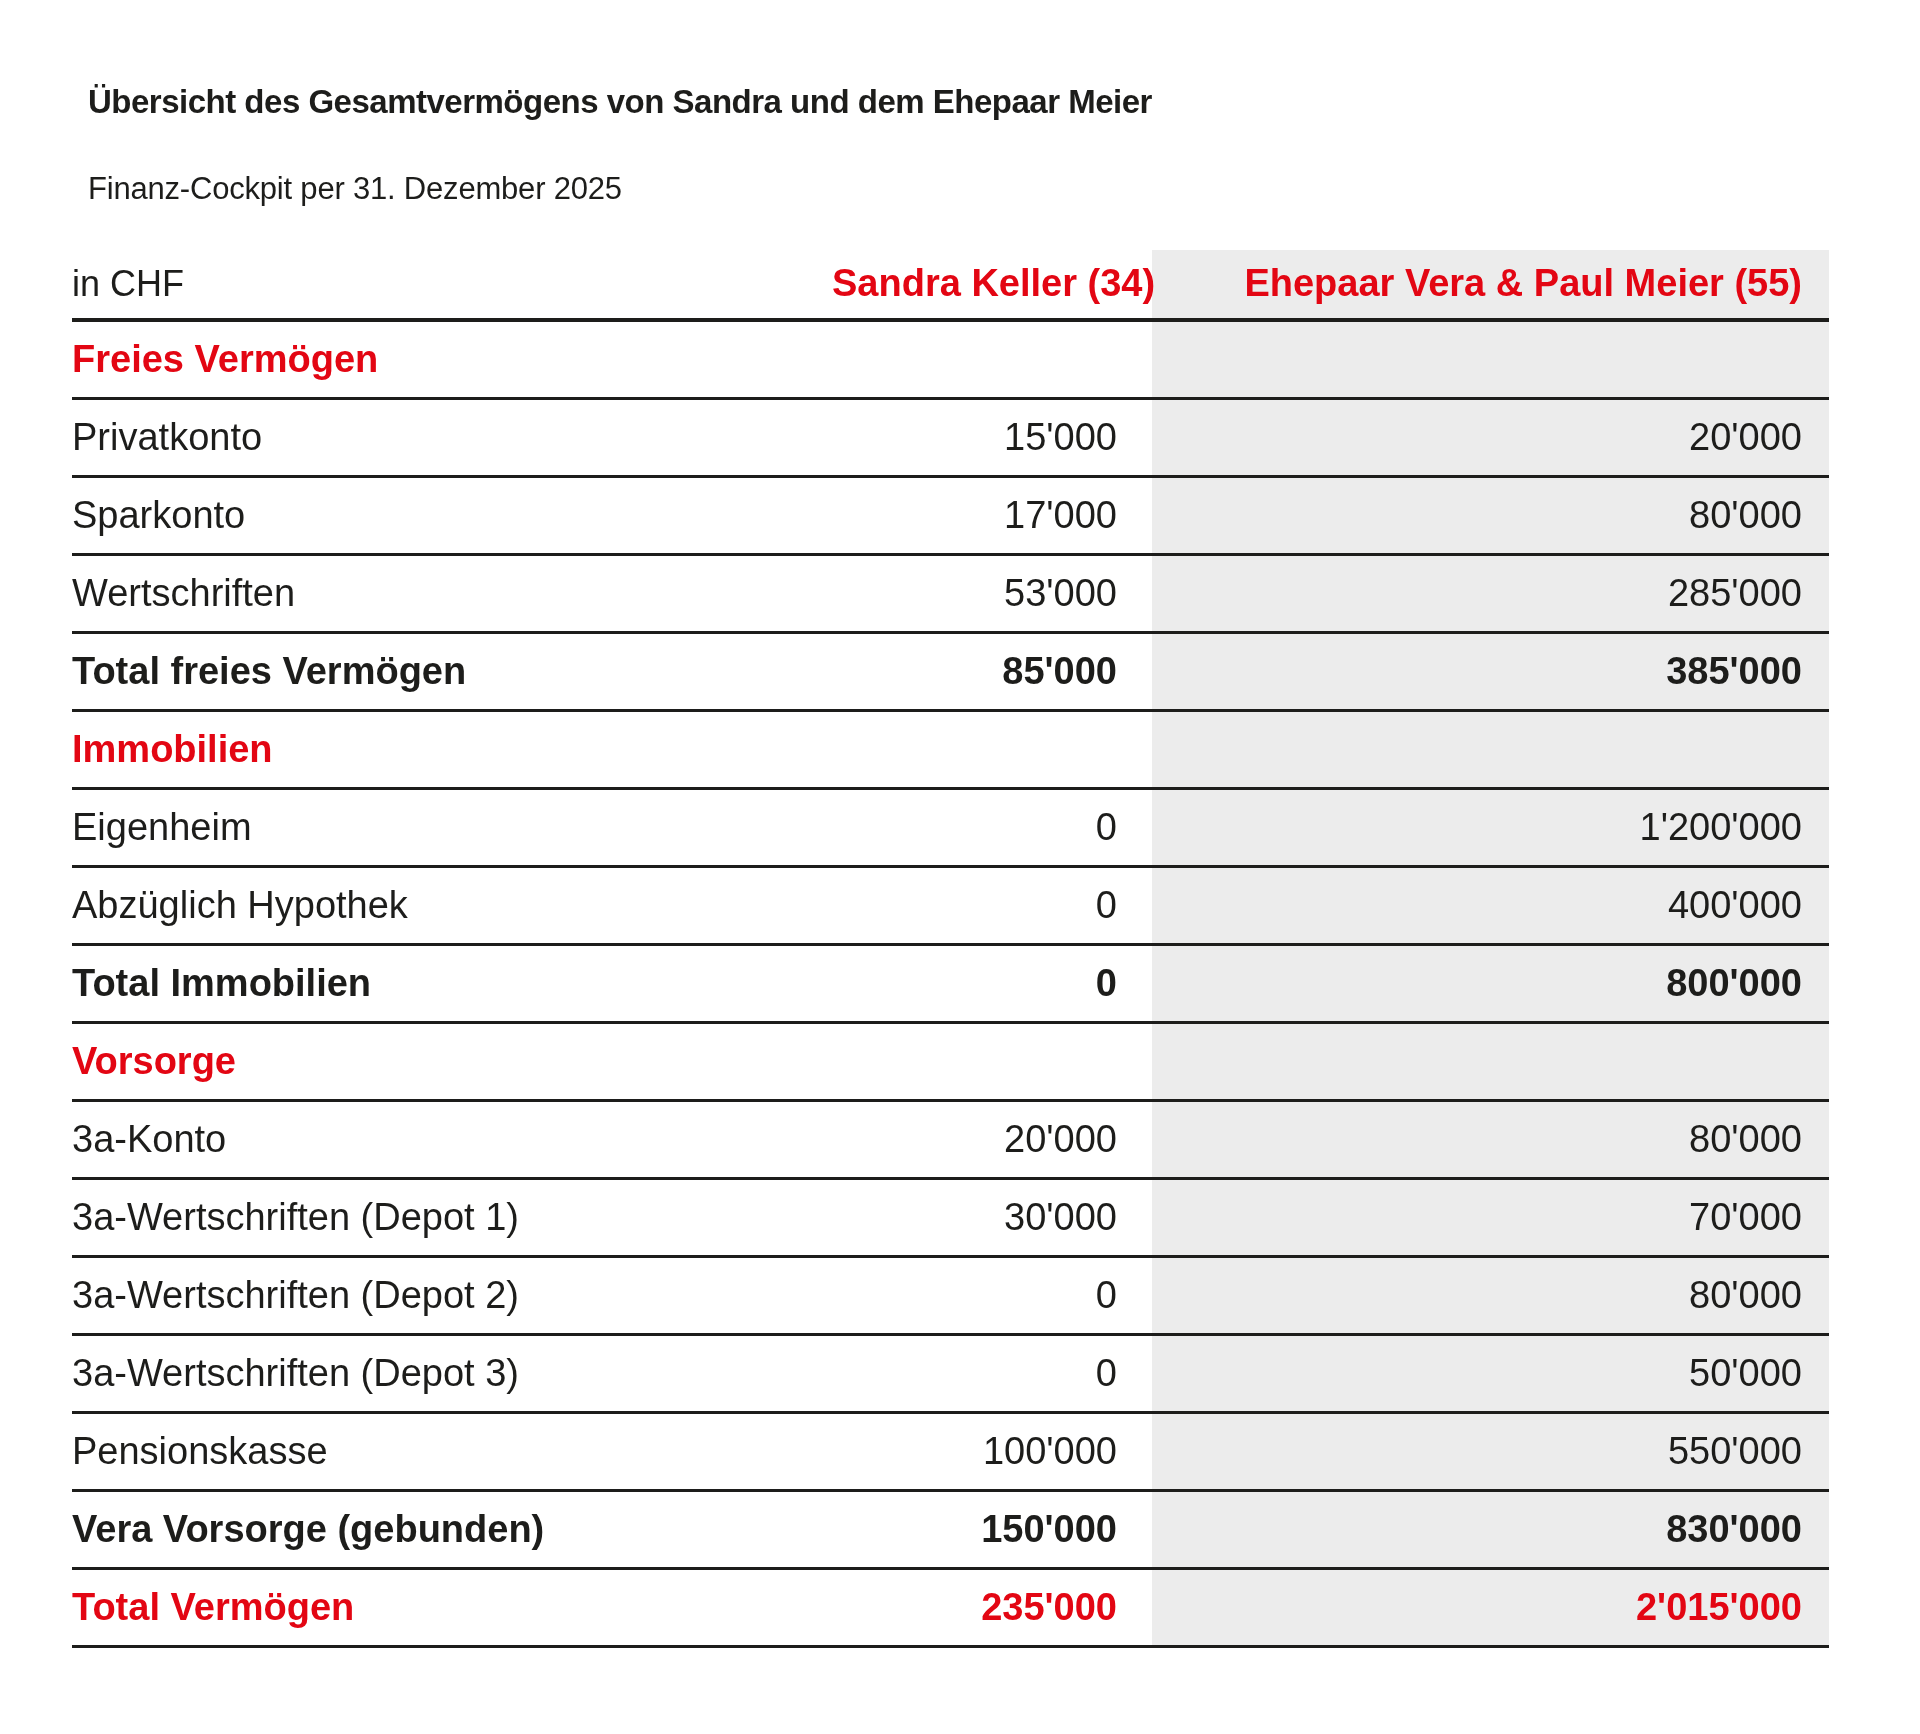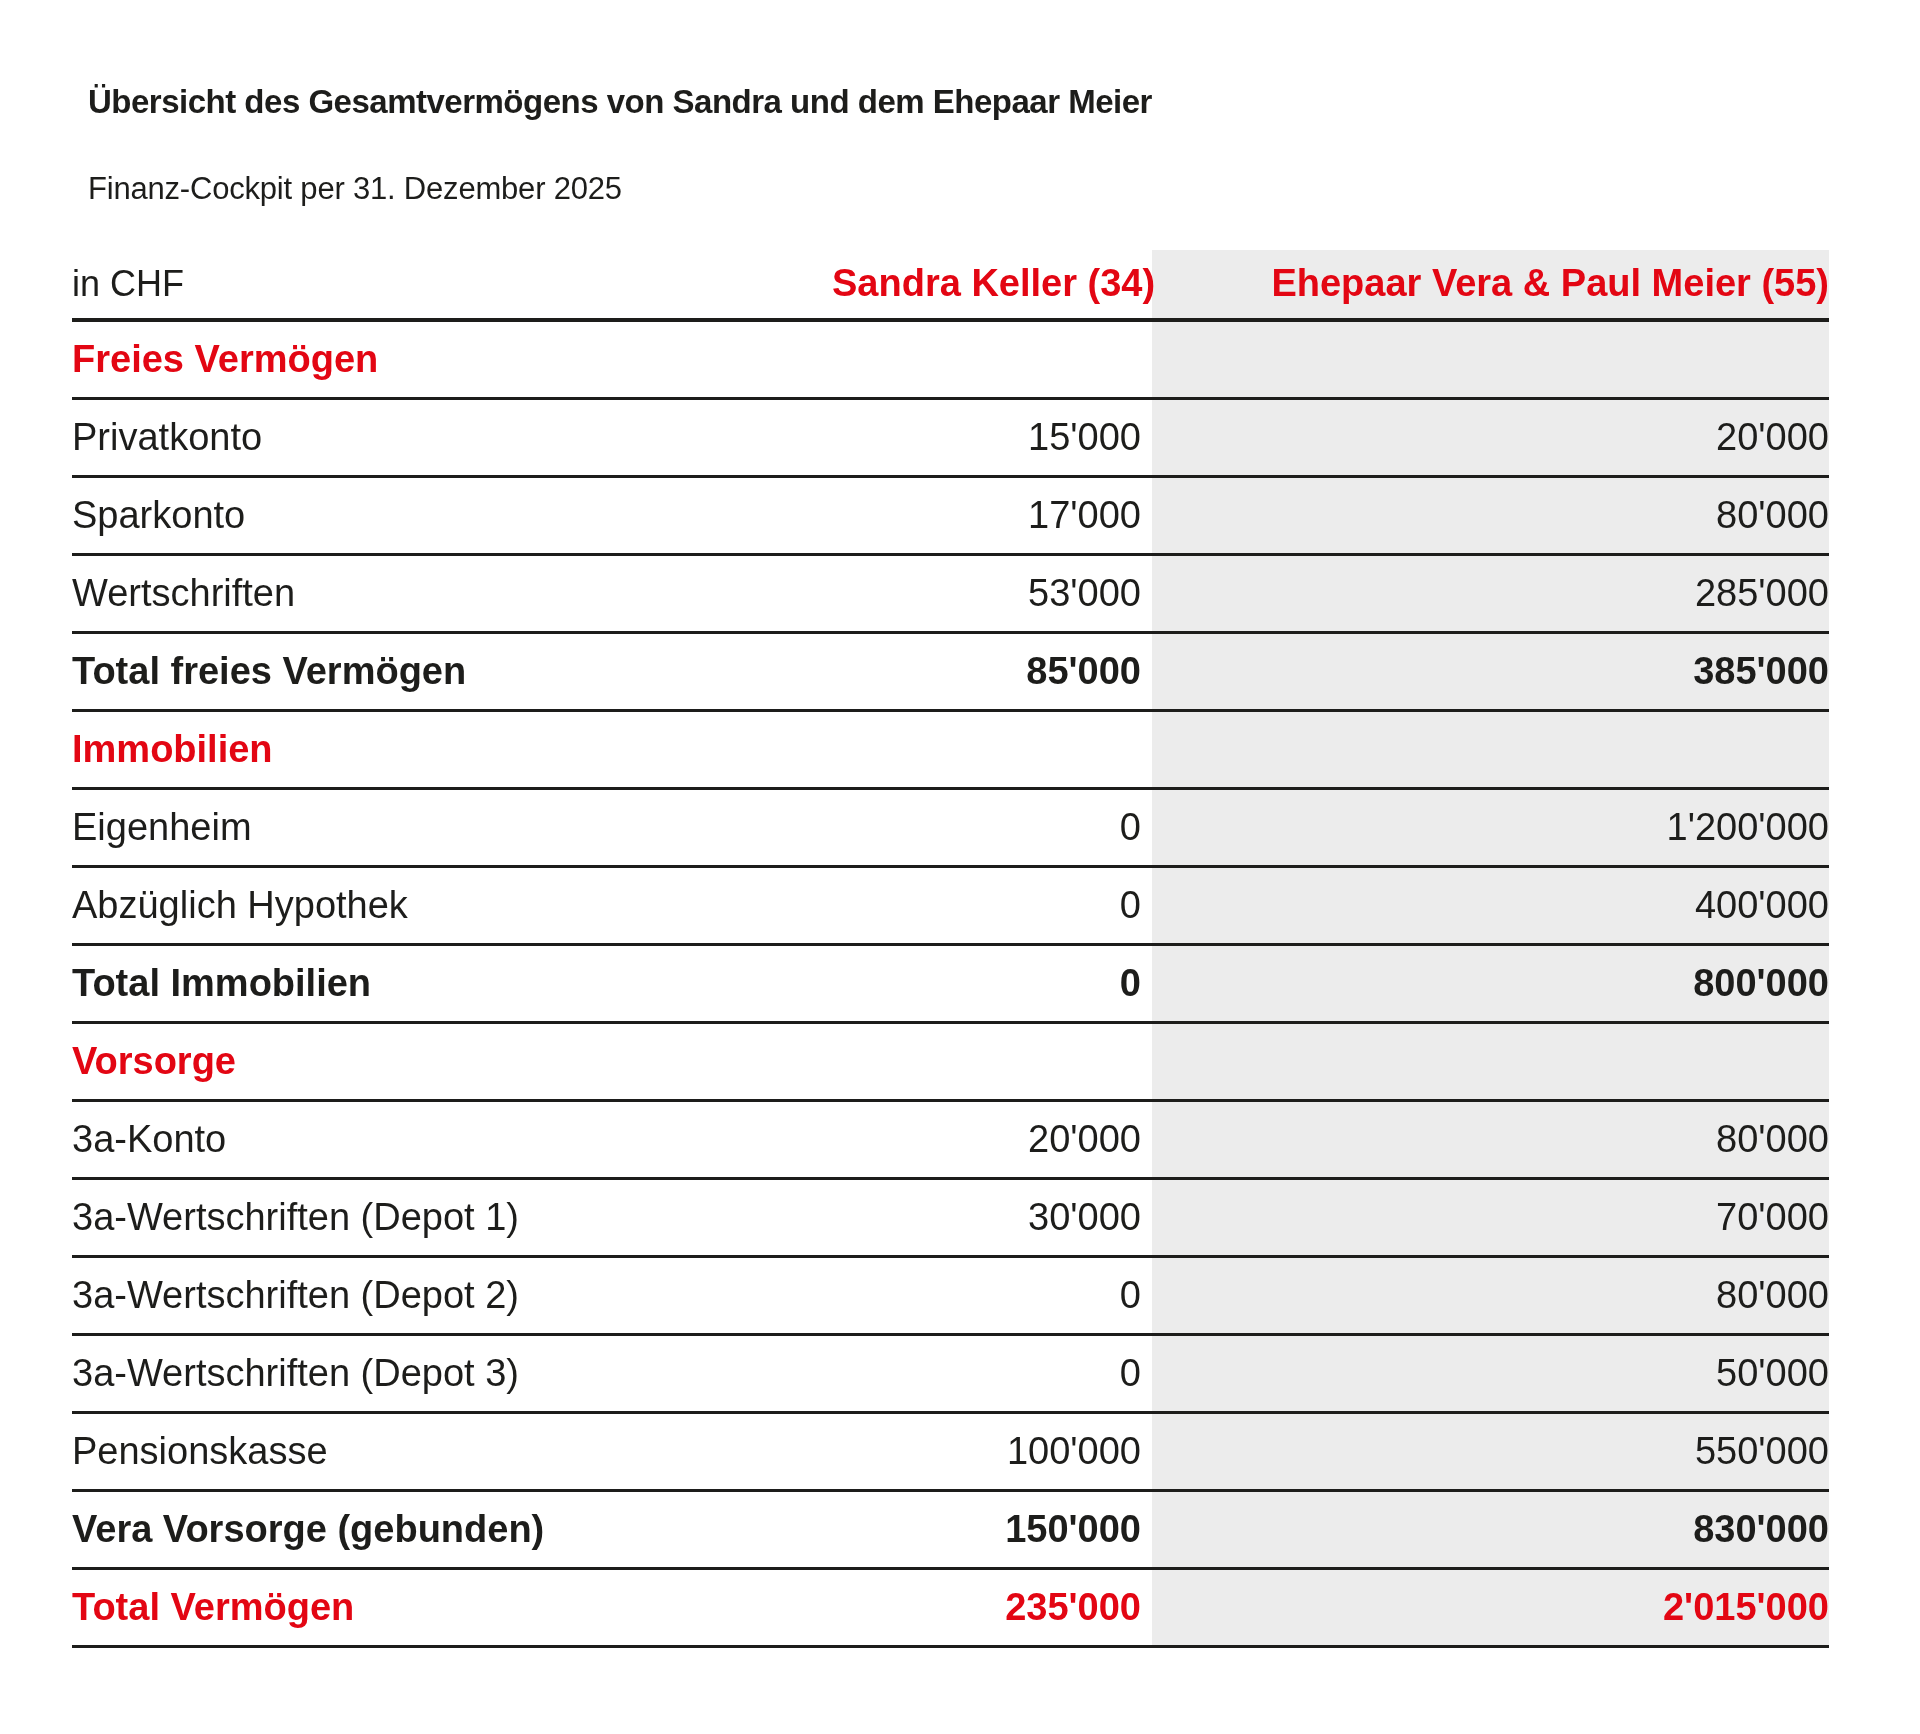--- a/index.html
+++ b/index.html
@@ -28,22 +28,22 @@
   .row {
     display:flex; align-items:center; box-sizing:border-box;
     height:78px; border-bottom:3px solid #1d1d1b;
     font-size:38px; line-height:1.1;
   }
   .row.header {
     height:72px; border-bottom:4px solid #1d1d1b;
   }
   .cell { white-space:nowrap; overflow:visible; }
   .cell-label { flex:1 1 auto; text-align:left; }
-  .cell-v1 { flex:0 0 320px; width:320px; text-align:right; padding-right:11px; box-sizing:border-box; }
-  .cell-v2 { flex:0 0 677px; width:677px; text-align:right; box-sizing:border-box; }
+  .cell-v1 { flex:0 0 320px; width:320px; text-align:right; padding-right:35px; box-sizing:border-box; }
+  .cell-v2 { flex:0 0 677px; width:677px; text-align:right; padding-right:27px; box-sizing:border-box; }
   .row.header .cell-label { font-size:36px; font-weight:normal; color:#1d1d1b; }
   .row.header .cell-v1, .row.header .cell-v2 { font-weight:bold; color:#e30613; }
   .row.section .cell-label { font-weight:bold; color:#e30613; }
   .row.data .cell-label, .row.data .cell-v1, .row.data .cell-v2 { font-weight:normal; color:#1d1d1b; }
   .row.total { font-weight:bold; color:#1d1d1b; }
   .row.grand_total { font-weight:bold; color:#e30613; border-bottom-width:3px; }
 </style>
 </head>
 <body>
 

